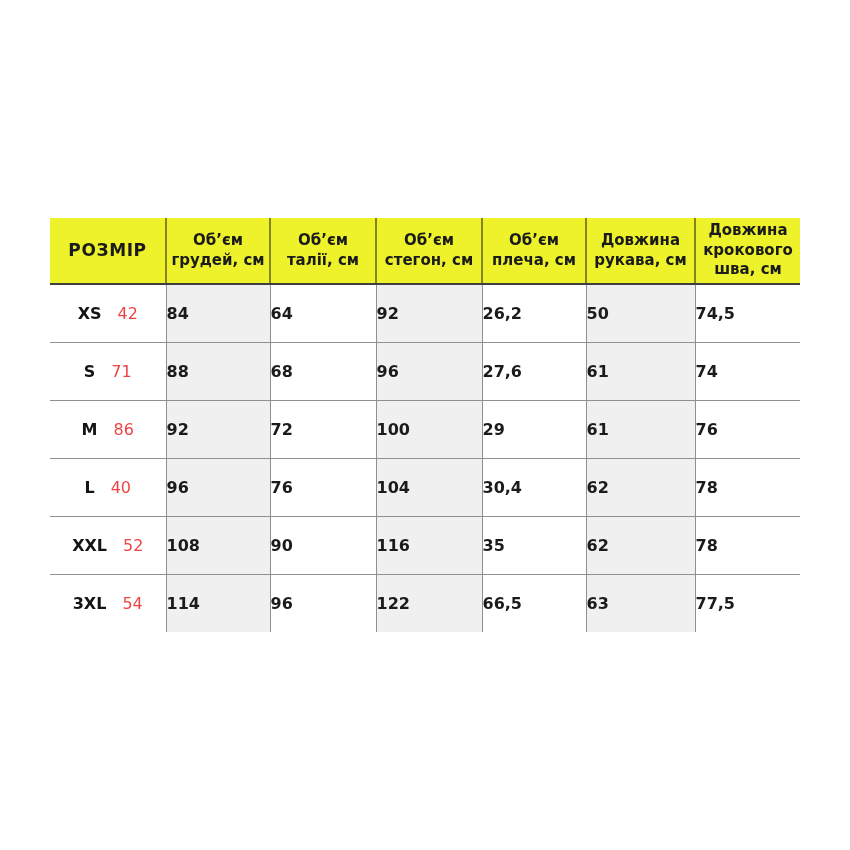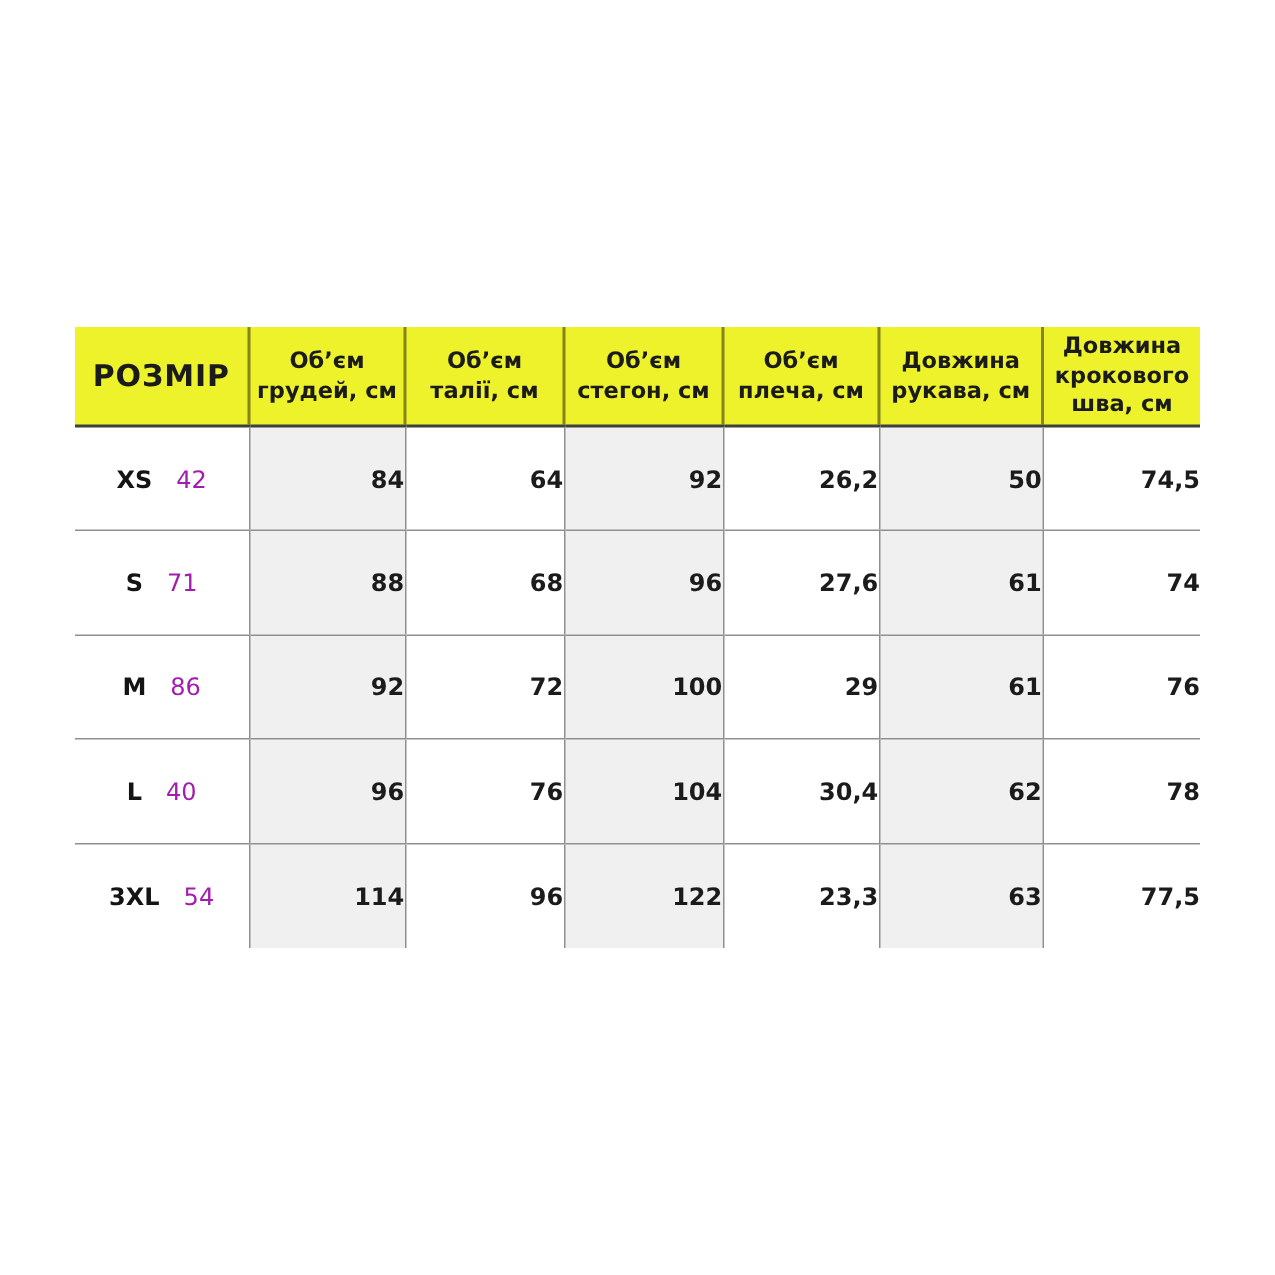--- a/index.html
+++ b/index.html
@@ -28,48 +28,48 @@
     line-height: 1.32;
     text-align: center;
     vertical-align: middle;
     white-space: pre-line;
     padding: 2px 3px;
     border-left: 2px solid rgba(0,0,0,0.45);
     border-bottom: 2px solid #3f3f3f;
   }
   thead th:first-child { border-left: none; }
   thead th.h-size {
-    font-size: 20px;
+    font-size: 17px;
     letter-spacing: 0.6px;
     white-space: normal;
     margin-top: 44px;
   }
   
   tbody tr { height: 43.5px; }
   tbody td {
-    text-align: right;
+    text-align: left;
     vertical-align: middle;
     font-weight: 700;
     font-size: 16px;
     border-left: 1px solid #8f8f8f;
     border-bottom: 1px solid #8f8f8f;
     padding: 0;
   }
   tbody td:first-child { border-left: none; }
   tbody tr:last-child td { border-bottom: none; }
   tbody td.stripe { background: #F0F0F0; }
   
   .size-wrap {
     display: flex;
     justify-content: center;
     align-items: center;
     gap: 16px;
   }
   .sz  { font-weight: 700; font-size: 16px; color: #141414; }
-  .szn { font-weight: 400; font-size: 16px; color: #a21caf; }
+  .szn { font-weight: 400; font-size: 16px; color: #ef4444; }
 </style>
 </head>
 <body>
 
 <div class="stage">
   <table class="size-table">
     <colgroup>
       <col style="width:116px">
         <col style="width:104px">
         <col style="width:106px">
@@ -152,32 +152,46 @@
         </td>
         <td class="stripe">96</td>
         <td>76</td>
         <td class="stripe">104</td>
         <td>30,4</td>
         <td class="stripe">62</td>
         <td>78</td>
       </tr>
 
 
+      <tr>
+        <td>
+          <div class="size-wrap">
+            <span class="sz">XXL</span>
+            <span class="szn">52</span>
+          </div>
+        </td>
+        <td class="stripe">108</td>
+        <td>90</td>
+        <td class="stripe">116</td>
+        <td>35</td>
+        <td class="stripe">62</td>
+        <td>78</td>
+      </tr>
 
       <tr>
         <td>
           <div class="size-wrap">
             <span class="sz">3XL</span>
             <span class="szn">54</span>
           </div>
         </td>
         <td class="stripe">114</td>
         <td>96</td>
         <td class="stripe">122</td>
-        <td>23,3</td>
+        <td>66,5</td>
         <td class="stripe">63</td>
         <td>77,5</td>
       </tr>
 
 
     </tbody>
   </table>
 </div>
 
 </body></html>

